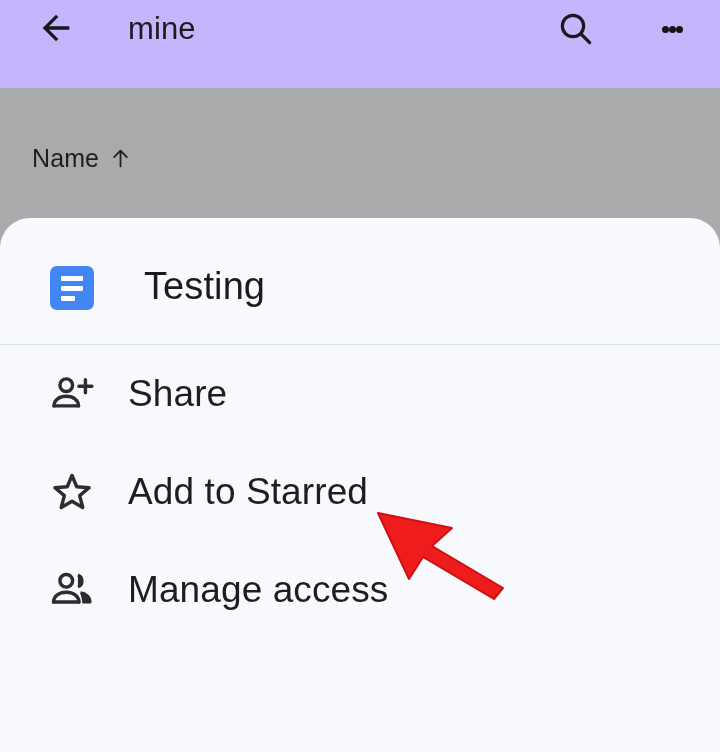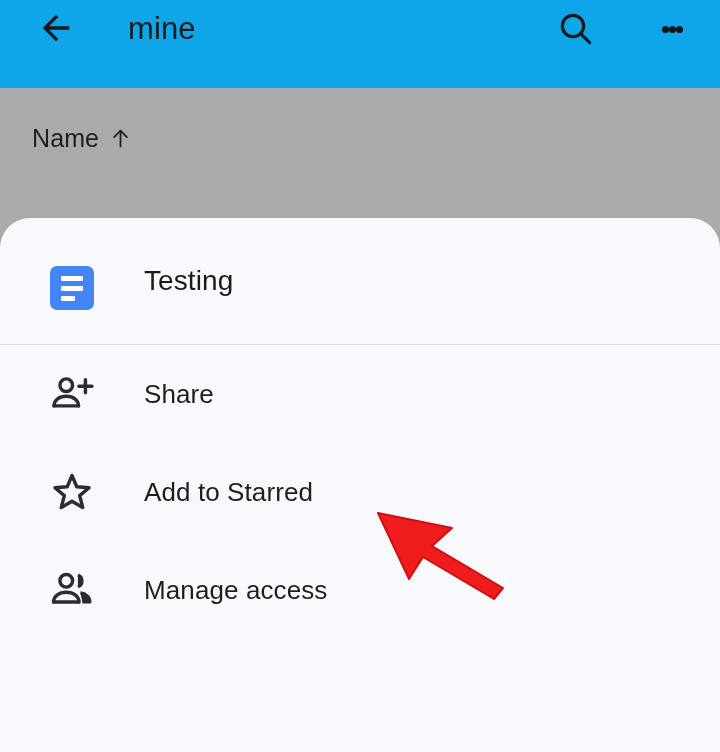--- a/index.html
+++ b/index.html
@@ -23,21 +23,21 @@
     width: 720px;
     height: 752px;
     background: #a9aaac;
   }
 
   #top-app-bar {
     position: absolute;
     left: 0; top: 0;
     width: 720px;
     height: 88px;
-    background: #0ea5e9;
+    background: #c4b5fd;
   }
 
   #back-button {
     position: absolute;
     left: 30px; top: 2px;
     width: 52px; height: 52px;
     display: flex; align-items: center; justify-content: center;
   }
 
   #search-title {
@@ -67,21 +67,21 @@
   .dot {
     width: 7px; height: 7px;
     border-radius: 50%;
     background: #131415;
     margin: 3px 0;
   }
 
   
   #sort-row {
     position: absolute;
-    left: 0; top: 80px;
+    left: 0; top: 100px;
     width: 604px; height: 132px; padding-left: 38px;
   }
 
   #sort-button {
     position: absolute;
     left: 32px; top: 40px;
     height: 36px;
     display: flex;
     align-items: center;
     gap: 9px;
@@ -147,21 +147,21 @@
     background: #ffffff;
   }
   #doc-icon i.l1 { width: 22px; }
   #doc-icon i.l2 { width: 22px; }
   #doc-icon i.l3 { width: 14px; margin-right: 8px; }
 
   #doc-title {
     position: absolute;
     left: 144px;
     top: 47px;
-    font-size: 28px;
+    font-size: 38px;
     color: #1a1b1d;
     letter-spacing: 0.1px;
     font-weight: 400;
   }
 
   .menu-item {
     position: relative;
     height: 98px;
     display: flex;
     align-items: center;
@@ -170,22 +170,22 @@
     position: absolute;
     left: 46px;
     width: 52px;
     height: 52px;
     display: flex;
     align-items: center;
     justify-content: center;
   }
   .menu-label {
     position: absolute;
-    left: 144px;
-    font-size: 26px;
+    left: 128px;
+    font-size: 37px;
     color: #1d1e20;
     letter-spacing: 0.1px;
     text-align: center;
   }
 
   
   #annotation-arrow {
     position: absolute;
     left: 0; top: 0;
     width: 720px; height: 752px;

